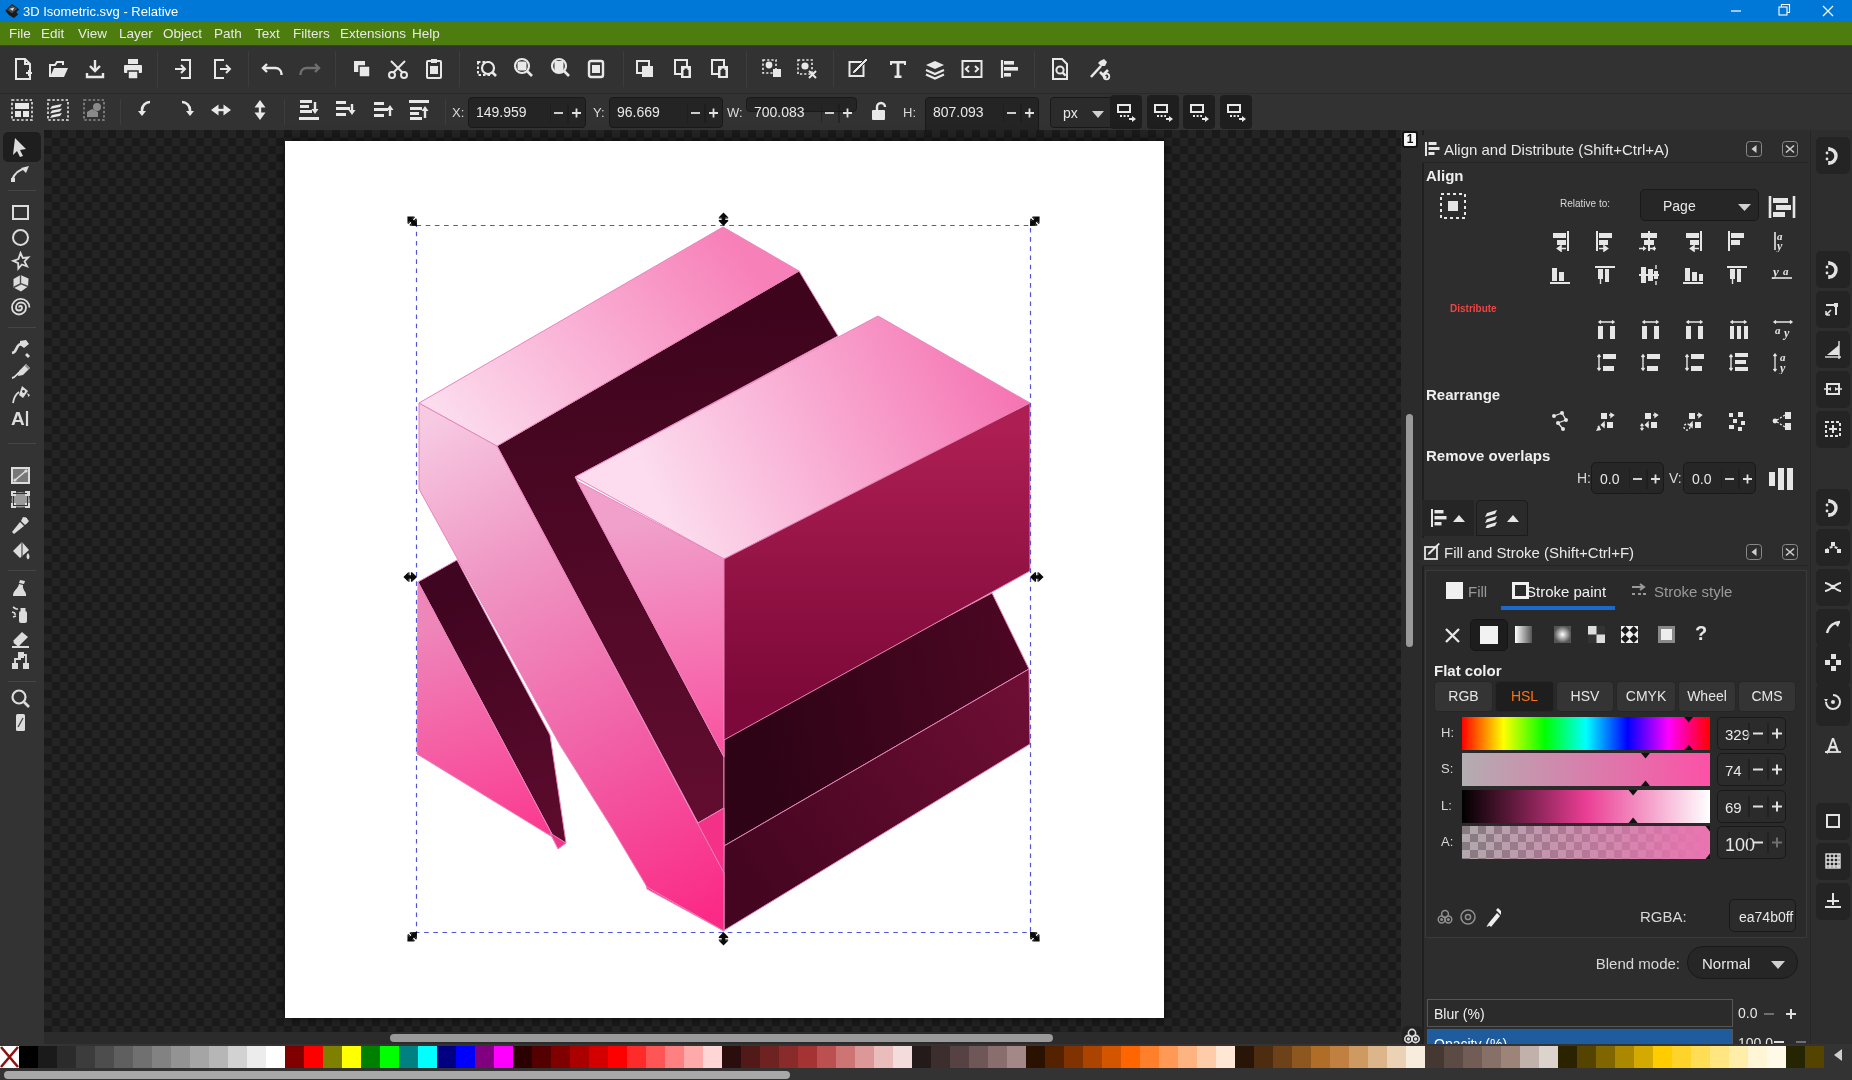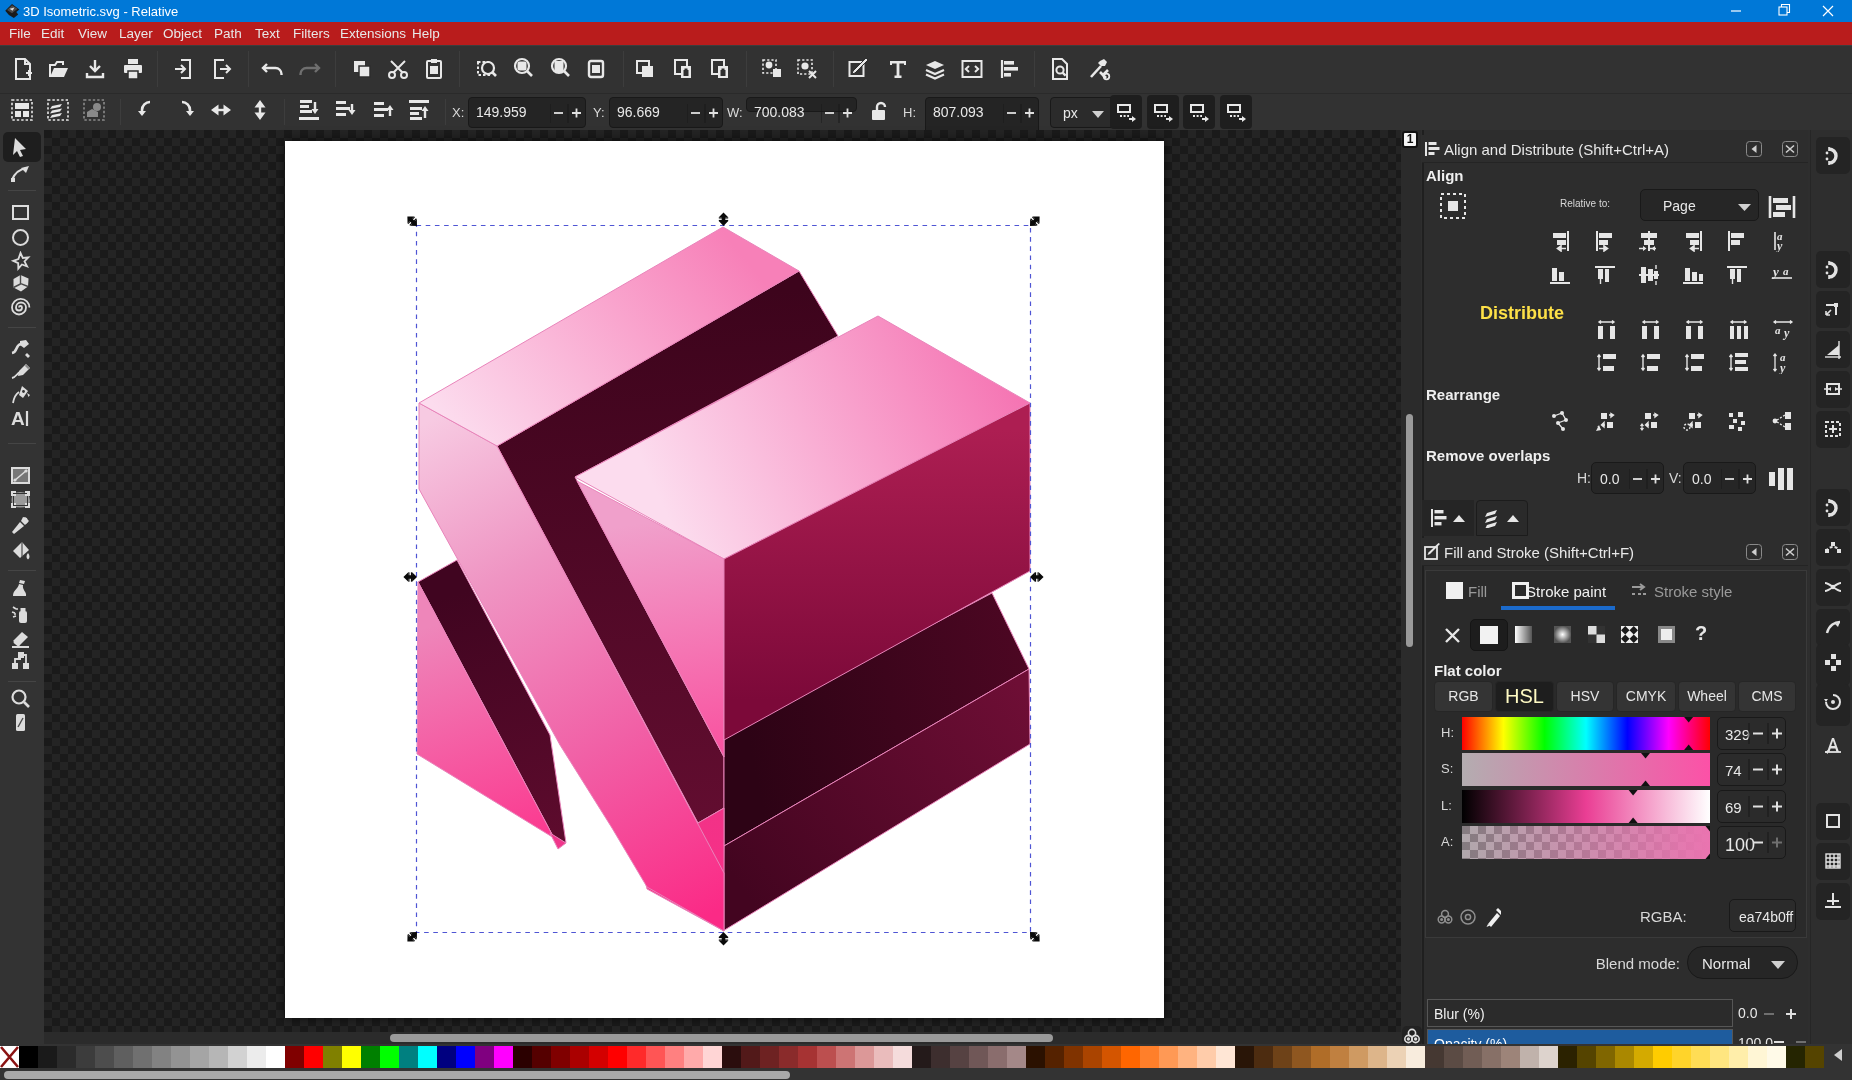--- a/index.html
+++ b/index.html
@@ -14,21 +14,21 @@
  <path d="M9 9l8-2-3 5z" fill="#dddddd"></path>
 </svg>
 <div class="abs" style="left:23px;top:4px;font-size:13px;color:#ffffff">3D Isometric.svg - Relative</div>
 <svg class="abs" style="left:1713px;top:0" width="139" height="22" viewBox="0 0 139 22">
  <path d="M18 11h10" stroke="#fff" stroke-width="1.2"></path>
  <rect x="66" y="7" width="8" height="8" fill="none" stroke="#fff" stroke-width="1.1"></rect>
  <path d="M68.5 7V4.5h8v8H74" fill="none" stroke="#fff" stroke-width="1.1"></path>
  <path d="M110 6l10 10M120 6l-10 10" stroke="#fff" stroke-width="1.2"></path>
 </svg>
 </div>
-<div class="abs" style="left:0;top:22px;width:1852px;height:23px;background:#b91c1c">
+<div class="abs" style="left:0;top:22px;width:1852px;height:23px;background:#4d7c0f">
     <span class="abs" style="left:9px;top:4px;font-size:13.5px;color:#e8e8e8">File</span>
     <span class="abs" style="left:41px;top:4px;font-size:13.5px;color:#e8e8e8">Edit</span>
     <span class="abs" style="left:78px;top:4px;font-size:13.5px;color:#e8e8e8">View</span>
     <span class="abs" style="left:119px;top:4px;font-size:13.5px;color:#e8e8e8">Layer</span>
     <span class="abs" style="left:163px;top:4px;font-size:13.5px;color:#e8e8e8">Object</span>
     <span class="abs" style="left:214px;top:4px;font-size:13.5px;color:#e8e8e8">Path</span>
     <span class="abs" style="left:255px;top:4px;font-size:13.5px;color:#e8e8e8">Text</span>
     <span class="abs" style="left:293px;top:4px;font-size:13.5px;color:#e8e8e8">Filters</span>
     <span class="abs" style="left:340px;top:4px;font-size:13.5px;color:#e8e8e8">Extensions</span>
     <span class="abs" style="left:412px;top:4px;font-size:13.5px;color:#e8e8e8">Help</span>
@@ -622,21 +622,21 @@
     <path d="M1 3h20" stroke="#e6e6e6" stroke-width="2"></path>
     <rect x="4" y="5" width="5" height="10" fill="#e6e6e6"></rect>
     <rect x="11" y="5" width="4" height="13" fill="#e6e6e6"></rect>
     <path d="M6.5 20V10M4.5 13l2-3 2 3" stroke="#e6e6e6" stroke-width="1.4" fill="none"></path>
   </svg>
 <svg style="position:absolute;left:1771px;top:264px" width="22" height="22" viewBox="0 0 22 22">
     <path d="M1 14h20" stroke="#e6e6e6" stroke-width="1.6"></path>
     <text x="2" y="12" font-size="13" fill="#e6e6e6" font-style="italic" font-weight="bold" font-family="Liberation Serif">y</text>
     <text x="12" y="11" font-size="11" fill="#e6e6e6" font-style="italic" font-weight="bold" font-family="Liberation Serif">a</text>
   </svg>
-<div class="abs" style="left:1480px;top:303px;font-size:18px;font-weight:bold;color:#fde047">Distribute</div>
+<div class="abs" style="left:1450px;top:303px;font-size:10px;font-weight:bold;color:#ef4444">Distribute</div>
 <svg style="position:absolute;left:1596px;top:318px" width="22" height="24" viewBox="0 0 22 24">
     <rect x="2" y="8" width="5" height="13" fill="#e6e6e6"></rect>
     <rect x="14" y="8" width="5" height="13" fill="#e6e6e6"></rect>
     <path d="M3 4h15M5 2.5L3 4l2 1.5M16 2.5L18 4l-2 1.5" stroke="#e6e6e6" stroke-width="1.4" fill="none"></path>
   </svg>
 <svg style="position:absolute;left:1640px;top:318px" width="22" height="24" viewBox="0 0 22 24">
     <rect x="2" y="8" width="5" height="13" fill="#e6e6e6"></rect>
     <rect x="14" y="8" width="5" height="13" fill="#e6e6e6"></rect>
     <path d="M3 4h15M5 2.5L3 4l2 1.5M16 2.5L18 4l-2 1.5" stroke="#e6e6e6" stroke-width="1.4" fill="none"></path>
   </svg>
@@ -832,21 +832,21 @@
     <rect width="17" height="17" fill="#eee"></rect>
     <path d="M4.25 0L8.5 4.25 4.25 8.5 0 4.25zM12.75 0L17 4.25l-4.25 4.25L8.5 4.25zM4.25 8.5l4.25 4.25-4.25 4.25L0 12.75zM12.75 8.5L17 12.75l-4.25 4.25-4.25-4.25z" fill="#1a1a1a"></path>
   </svg>
 <svg style="position:absolute;left:1658px;top:626px" width="17" height="17" viewBox="0 0 17 17">
     <rect width="17" height="17" fill="#888"></rect>
     <rect x="3" y="3" width="11" height="11" fill="#eee"></rect>
   </svg>
 <div class="abs" style="left:1695px;top:622px;font-size:20px;font-weight:bold;color:#e6e6e6">?</div>
 <div class="abs" style="left:1434px;top:662px;font-size:15px;font-weight:bold;color:#efefef">Flat color</div>
 <div class="abs" style="left:1434px;top:681px;width:59px;height:31px;background:#343434;border:1px solid #262626;border-radius:4px;color:#e6e6e6;font-size:14px;text-align:center;line-height:29px">RGB</div>
-<div class="abs" style="left:1495px;top:681px;width:59px;height:31px;background:#1e1e1e;border:1px solid #262626;border-radius:4px;color:#fef9c3;font-size:20px;text-align:center;line-height:29px">HSL</div>
+<div class="abs" style="left:1495px;top:681px;width:59px;height:31px;background:#1e1e1e;border:1px solid #262626;border-radius:4px;color:#f97316;font-size:14px;text-align:center;line-height:29px">HSL</div>
 <div class="abs" style="left:1556px;top:681px;width:58px;height:31px;background:#343434;border:1px solid #262626;border-radius:4px;color:#e6e6e6;font-size:14px;text-align:center;line-height:29px">HSV</div>
 <div class="abs" style="left:1616px;top:681px;width:60px;height:31px;background:#343434;border:1px solid #262626;border-radius:4px;color:#e6e6e6;font-size:14px;text-align:center;line-height:29px">CMYK</div>
 <div class="abs" style="left:1678px;top:681px;width:58px;height:31px;background:#343434;border:1px solid #262626;border-radius:4px;color:#e6e6e6;font-size:14px;text-align:center;line-height:29px">Wheel</div>
 <div class="abs" style="left:1738px;top:681px;width:58px;height:31px;background:#343434;border:1px solid #262626;border-radius:4px;color:#e6e6e6;font-size:14px;text-align:center;line-height:29px">CMS</div>
 <div class="lbl" style="left:1441px;top:725px;color:#d8d8d8">H:</div>
 <svg class="abs" style="left:1462px;top:717px" width="248" height="33" viewBox="0 0 248 33">
 <defs>
       <linearGradient id="gh">
         <stop offset="0.000" stop-color="hsl(0,100%,50%)"></stop>
         <stop offset="0.167" stop-color="hsl(60,100%,50%)"></stop>

